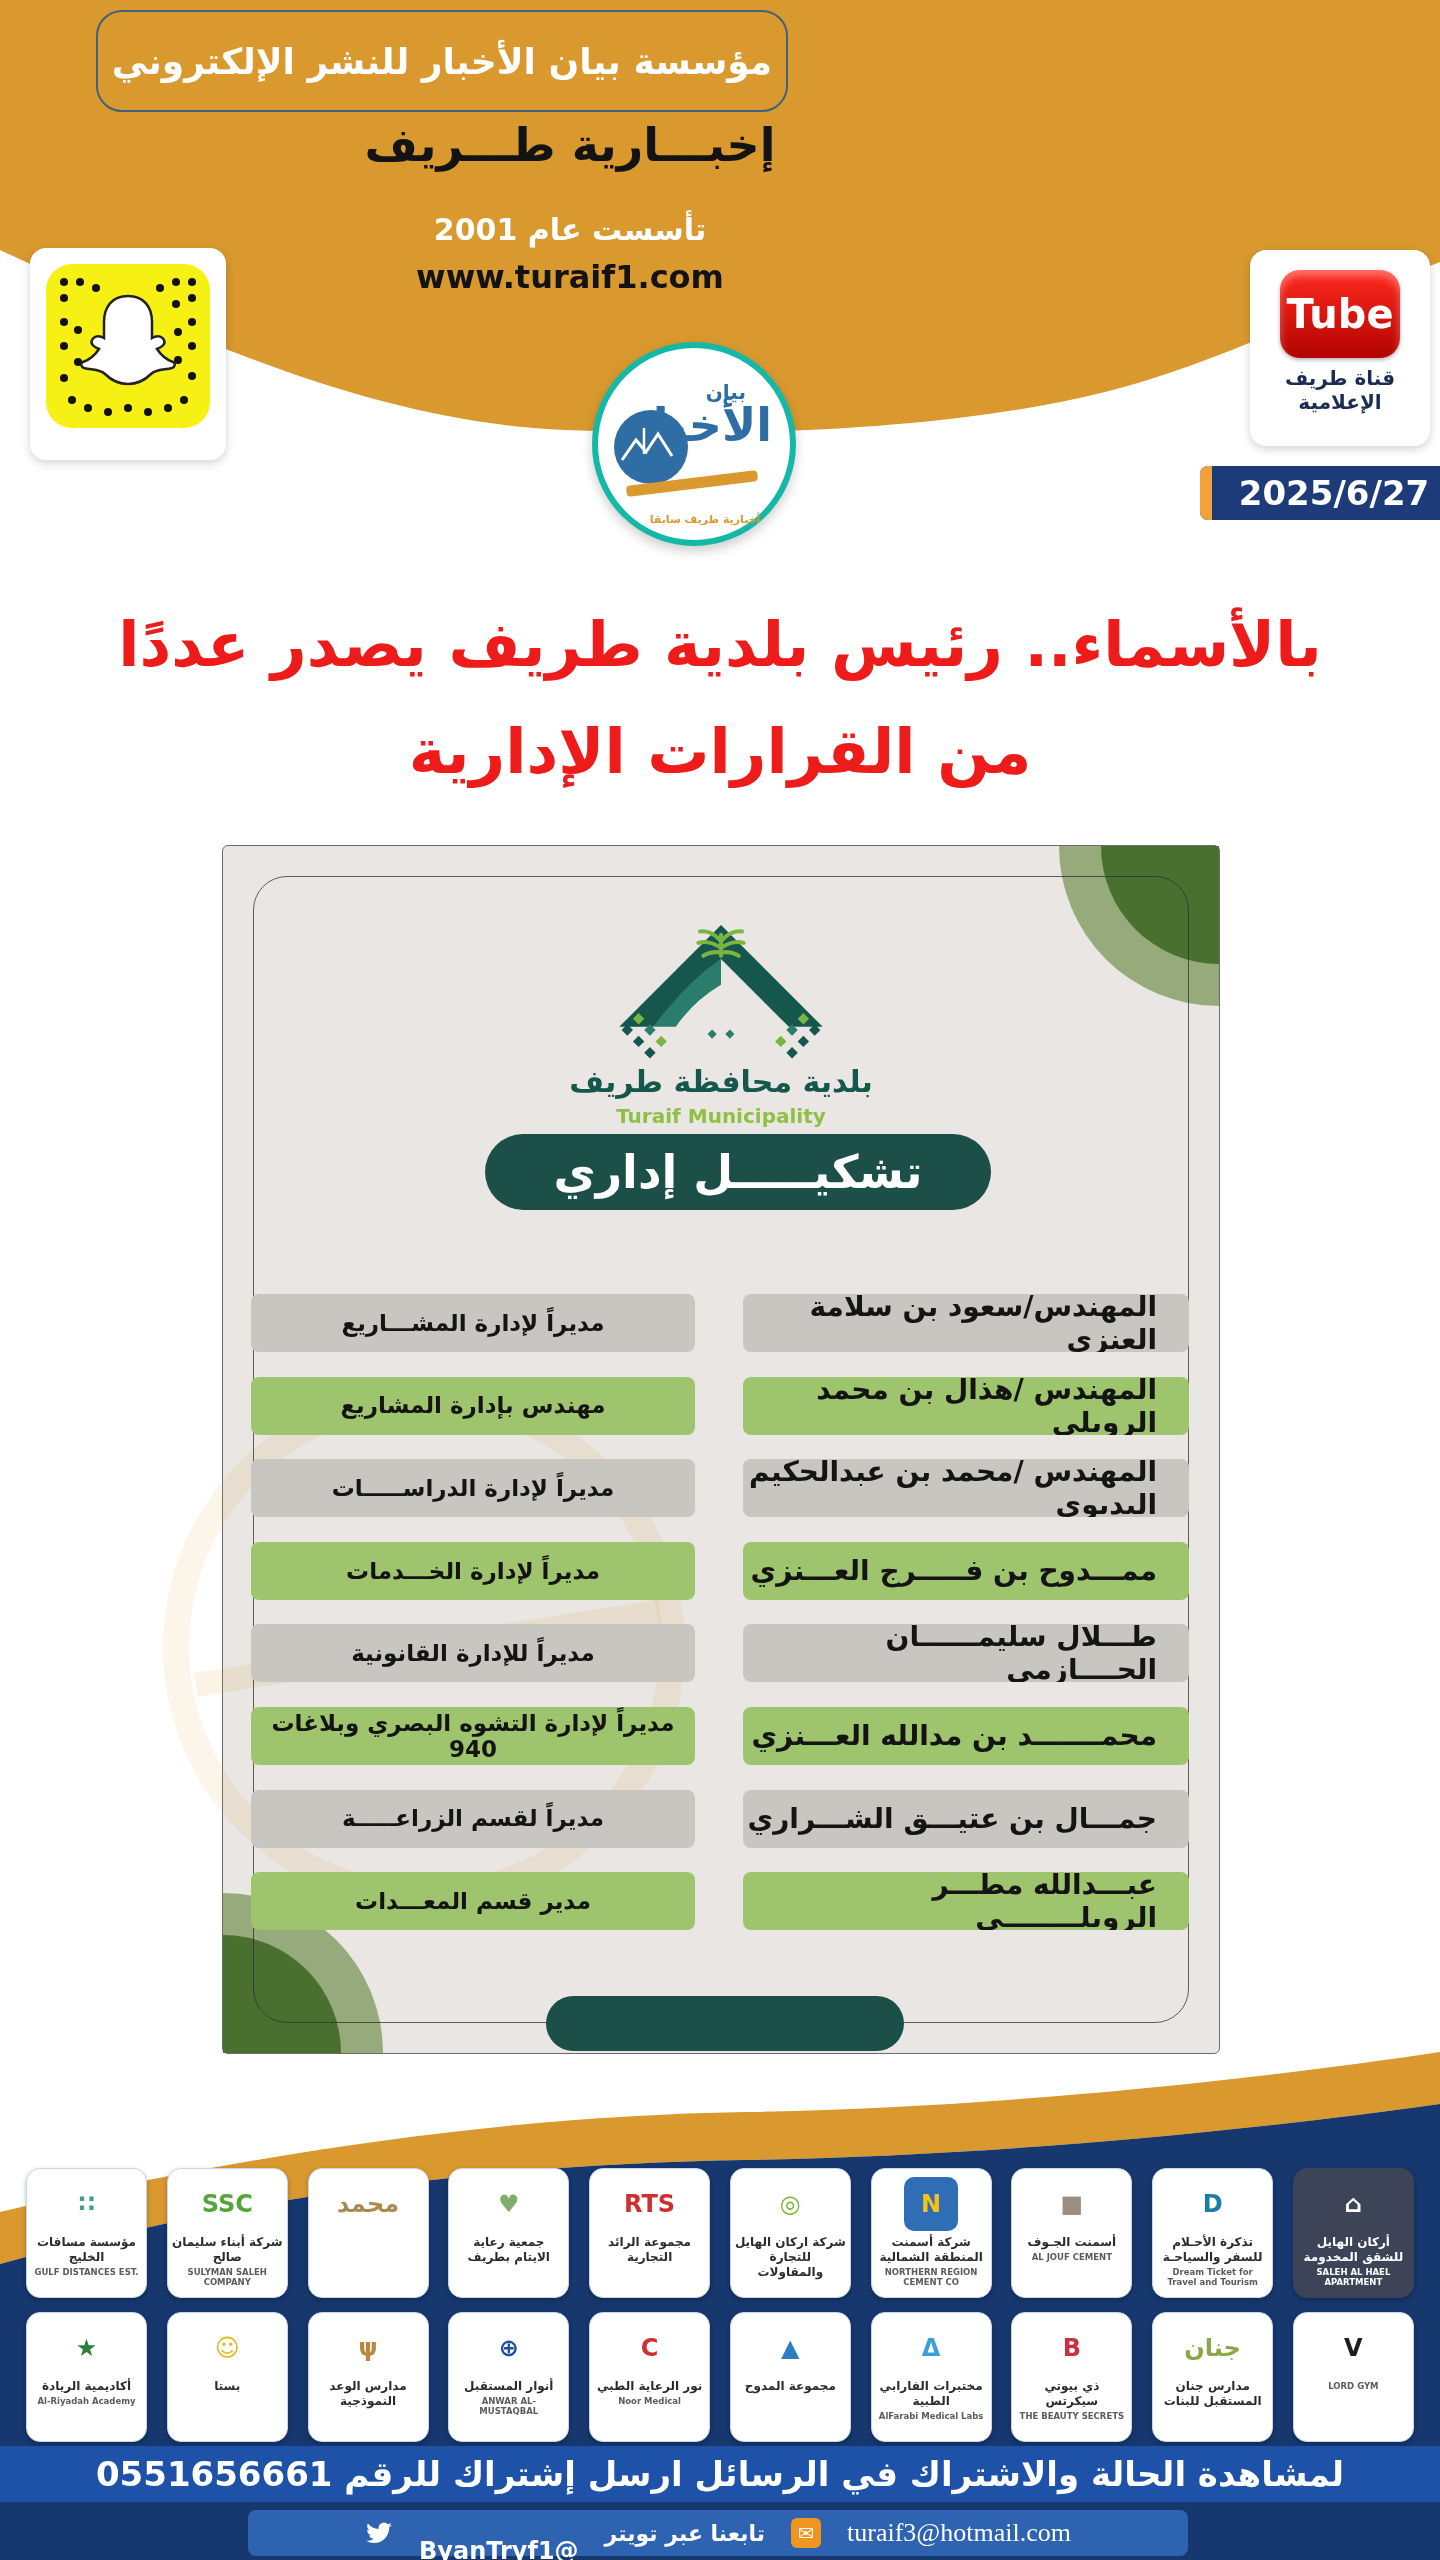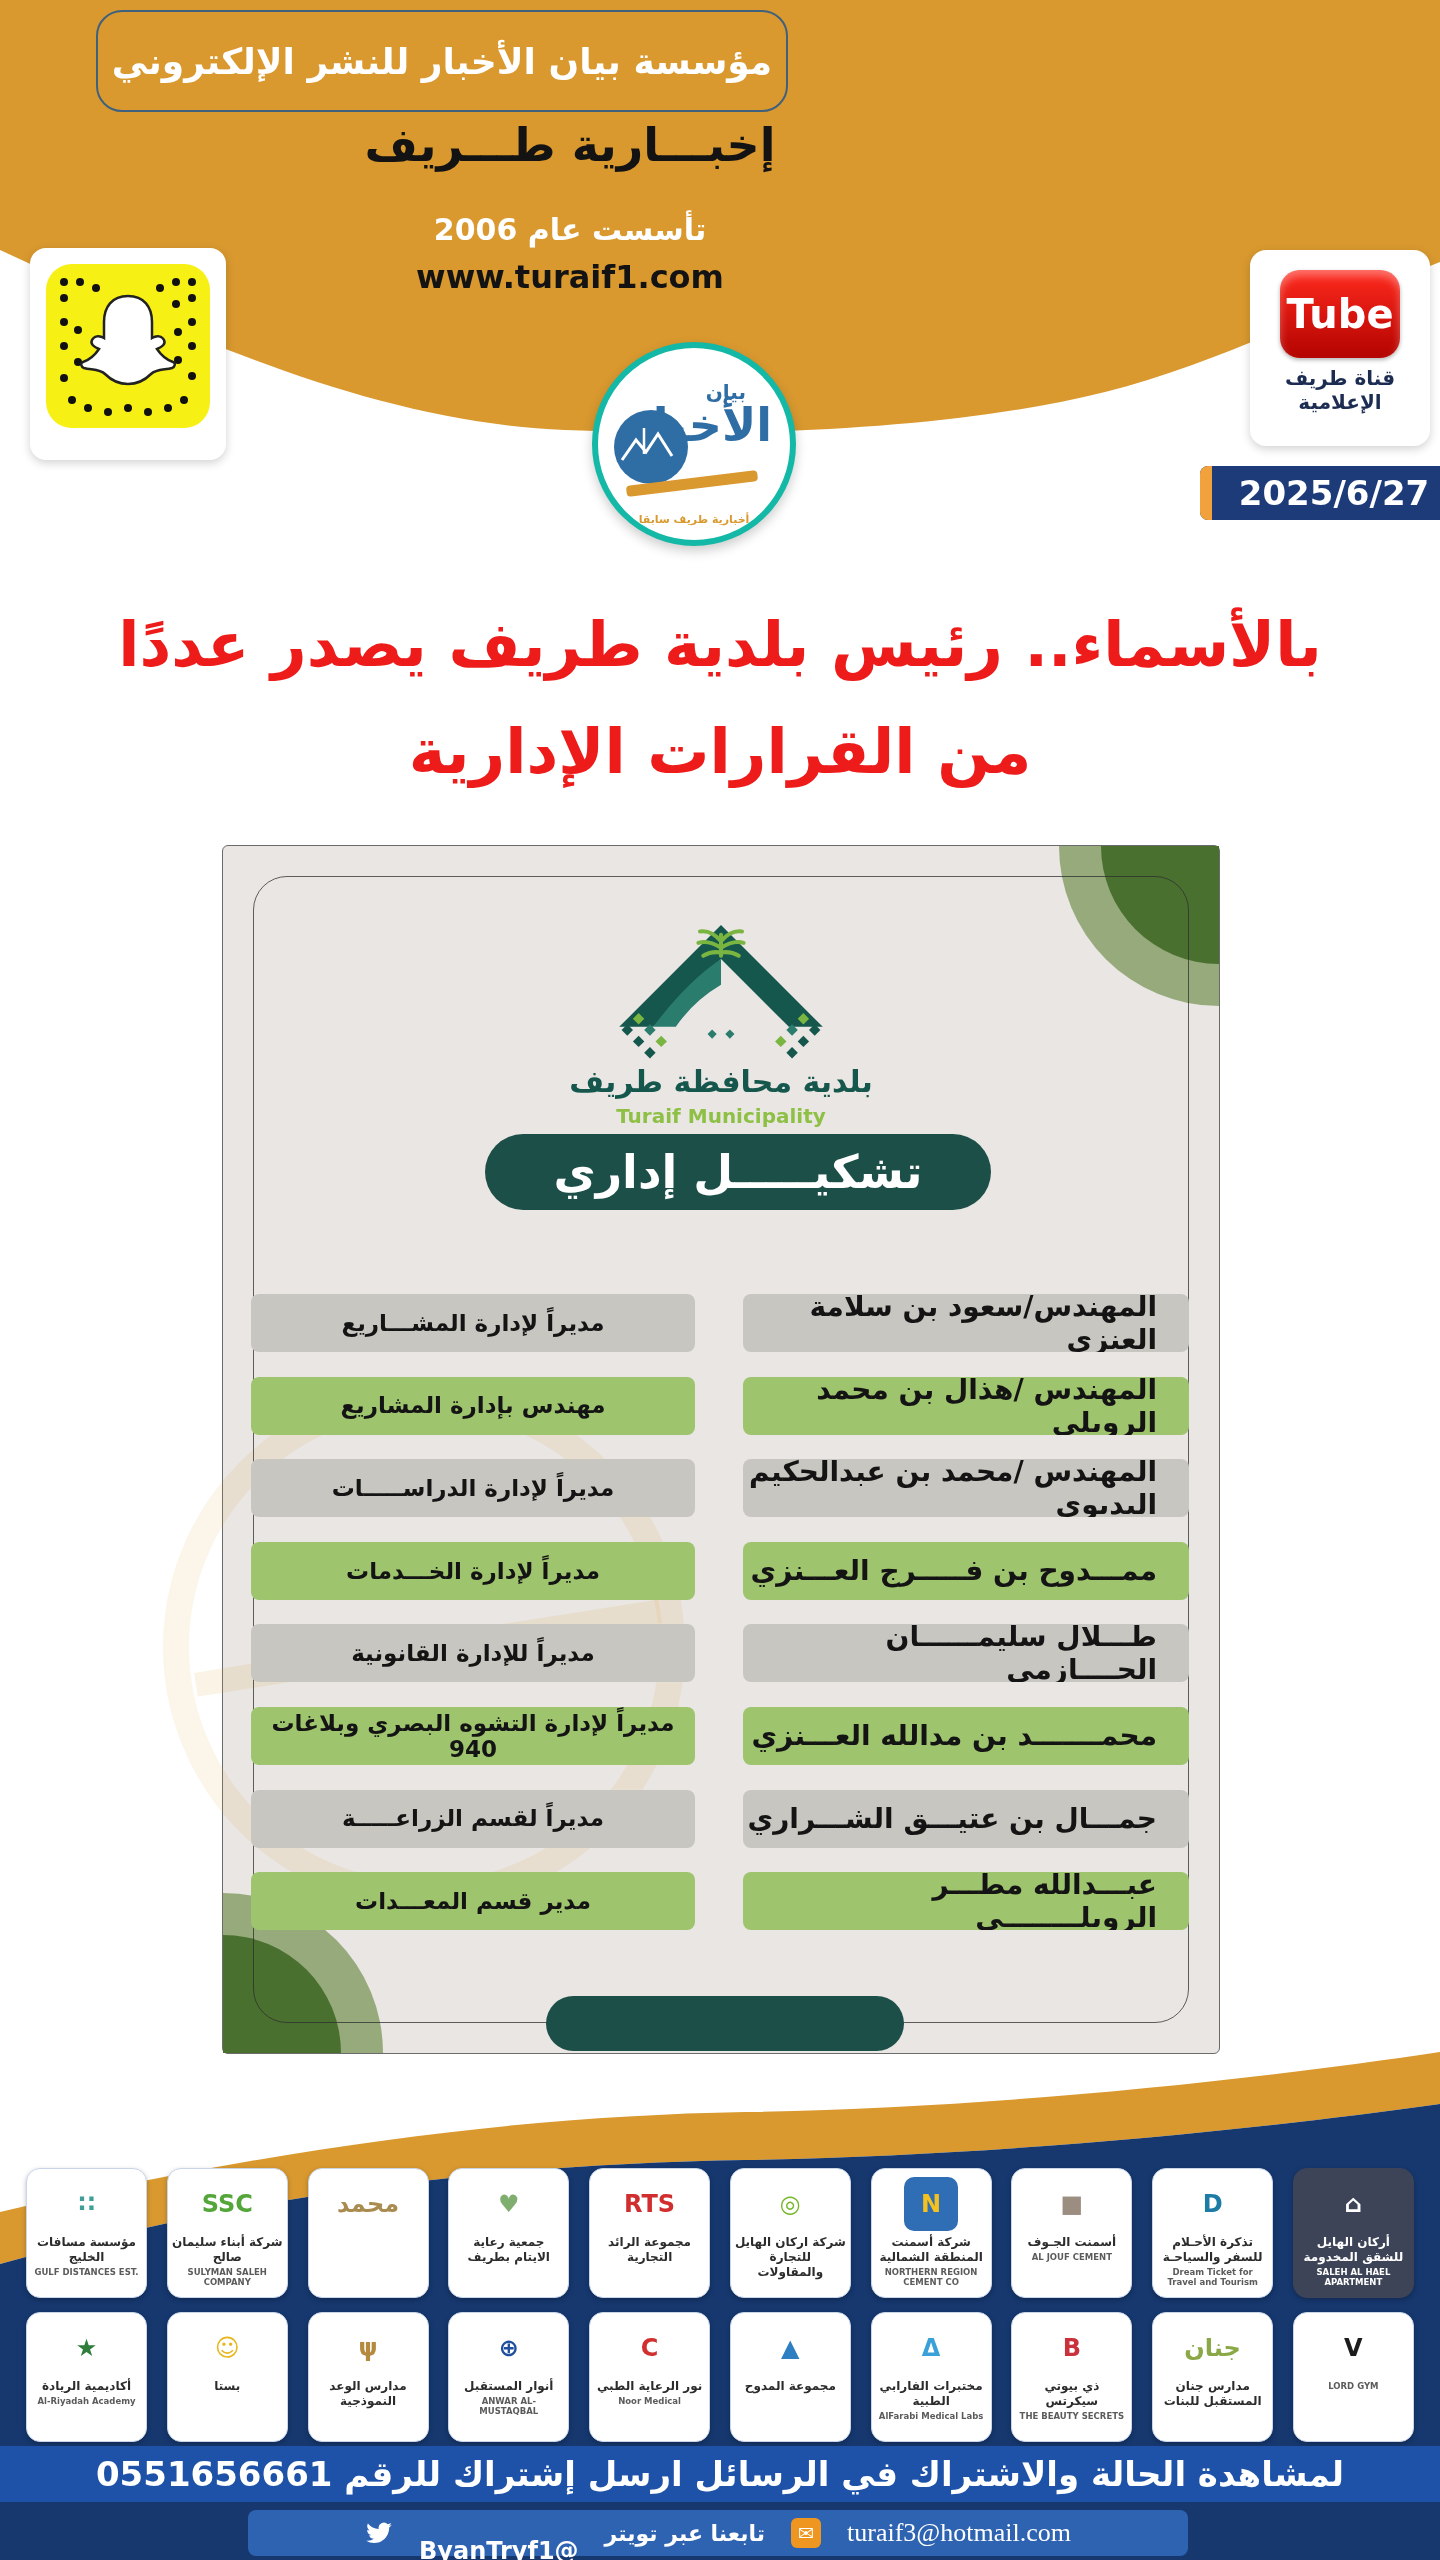--- a/index.html
+++ b/index.html
@@ -39,21 +39,21 @@
                  justify-content:center;color:#fff;font-weight:bold;font-size:34px;}
 
   
   #bayan{left:592px;top:342px;width:192px;height:192px;background:#fff;border:6px solid #14b8a6;border-radius:50%;
          box-shadow:0 5px 12px rgba(0,0,0,.2);}
   #bayan .b-top{position:absolute;top:32px;right:44px;font-size:20px;font-weight:bold;color:#2f6da5;}
   #bayan .b-main{position:absolute;top:50px;right:18px;font-size:46px;font-weight:bold;color:#2f6da5;}
   #bayan .b-disc{position:absolute;left:16px;top:62px;width:74px;height:74px;border-radius:50%;background:#2f6da5;}
   #bayan .b-beam{position:absolute;left:28px;top:130px;width:132px;height:11px;background:#d9992f;border-radius:4px;
                  transform:rotate(-7deg);}
-  #bayan .b-cap{position:absolute;bottom:14px;left:0;width:100%;text-align:center;font-size:11px;
+  #bayan .b-cap{position:absolute;bottom:14px;left:11px;width:100%;text-align:center;font-size:11px;
                 font-weight:bold;color:#d9992f;}
 
   
   #headline{left:40px;top:592px;width:1360px;text-align:center;color:#ee1b1b;font-weight:bold;
             font-size:62px;line-height:1.72;}
 
   
   #card{left:222px;top:845px;width:996px;height:1207px;background:#eae6e3;border:1px solid #6b6b6b;
         border-radius:6px;}
   #inner-border{position:absolute;left:30px;top:30px;width:934px;height:1145px;border:1.5px solid rgba(45,45,45,.75);
@@ -108,21 +108,21 @@
 <div id="page">
 
   <svg id="header-svg" class="abs" width="1440" height="460" viewBox="0 0 1440 460">
     <path d="M0 0 H1440 V262 C1340 300 1230 360 1105 392 C960 428 760 438 565 430 C370 422 185 335 0 250 Z" fill="#d9992f"></path>
   </svg>
 
   <div id="org-box" class="abs">
     <span>مؤسسة بيان الأخبار للنشر الإلكتروني</span>
   </div>
   <div id="subtitle" class="abs">إخبـــارية طـــريف</div>
-  <div id="founded" class="abs">تأسست عام 2006</div>
+  <div id="founded" class="abs">تأسست عام 2001</div>
   <div id="website" class="abs ltr">www.turaif1.com</div>
 
   <div id="snap-card" class="abs">
     <div id="snap-yellow">
       <svg width="160" height="160" viewBox="0 0 160 160">
         <g fill="#111111">
           <circle cx="16" cy="16" r="4"></circle>
             <circle cx="32" cy="16" r="4"></circle>
             <circle cx="16" cy="32" r="4"></circle>
           <circle cx="48" cy="22" r="4"></circle>

